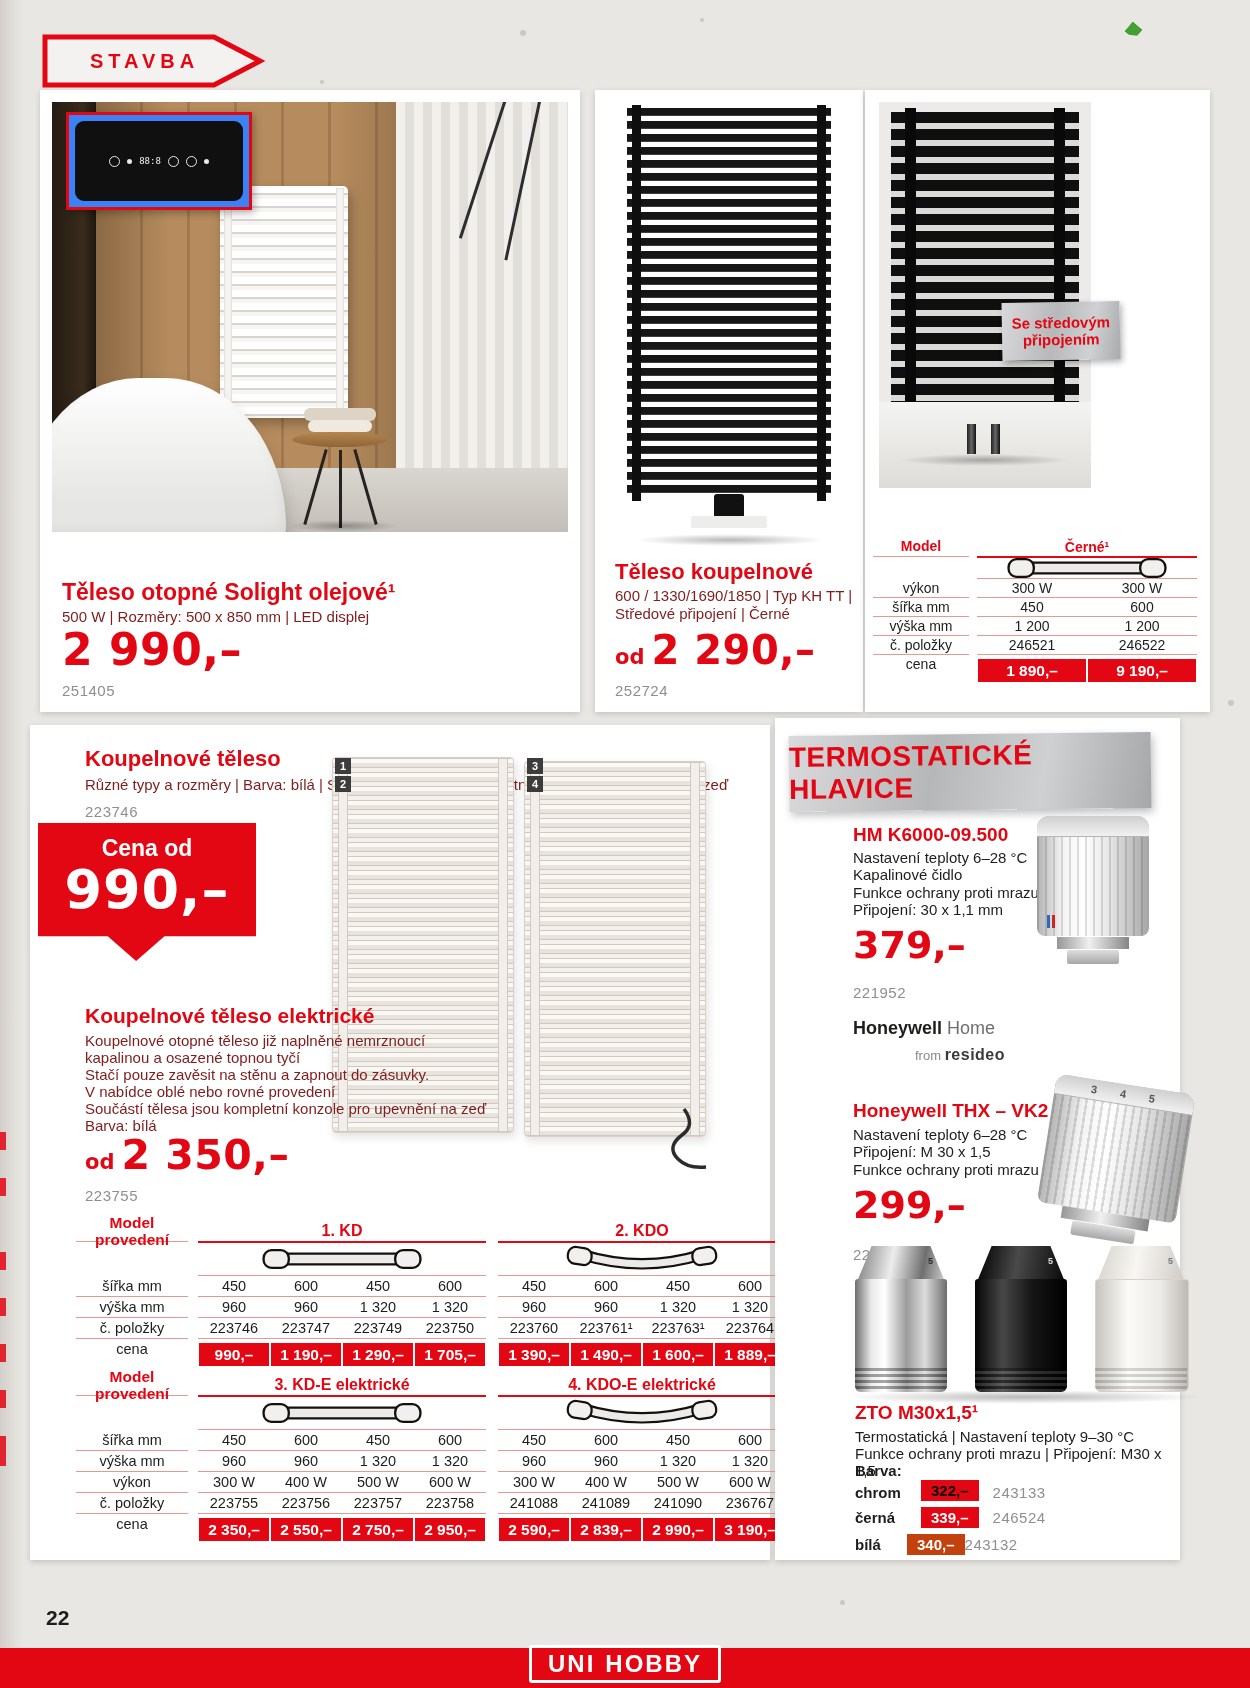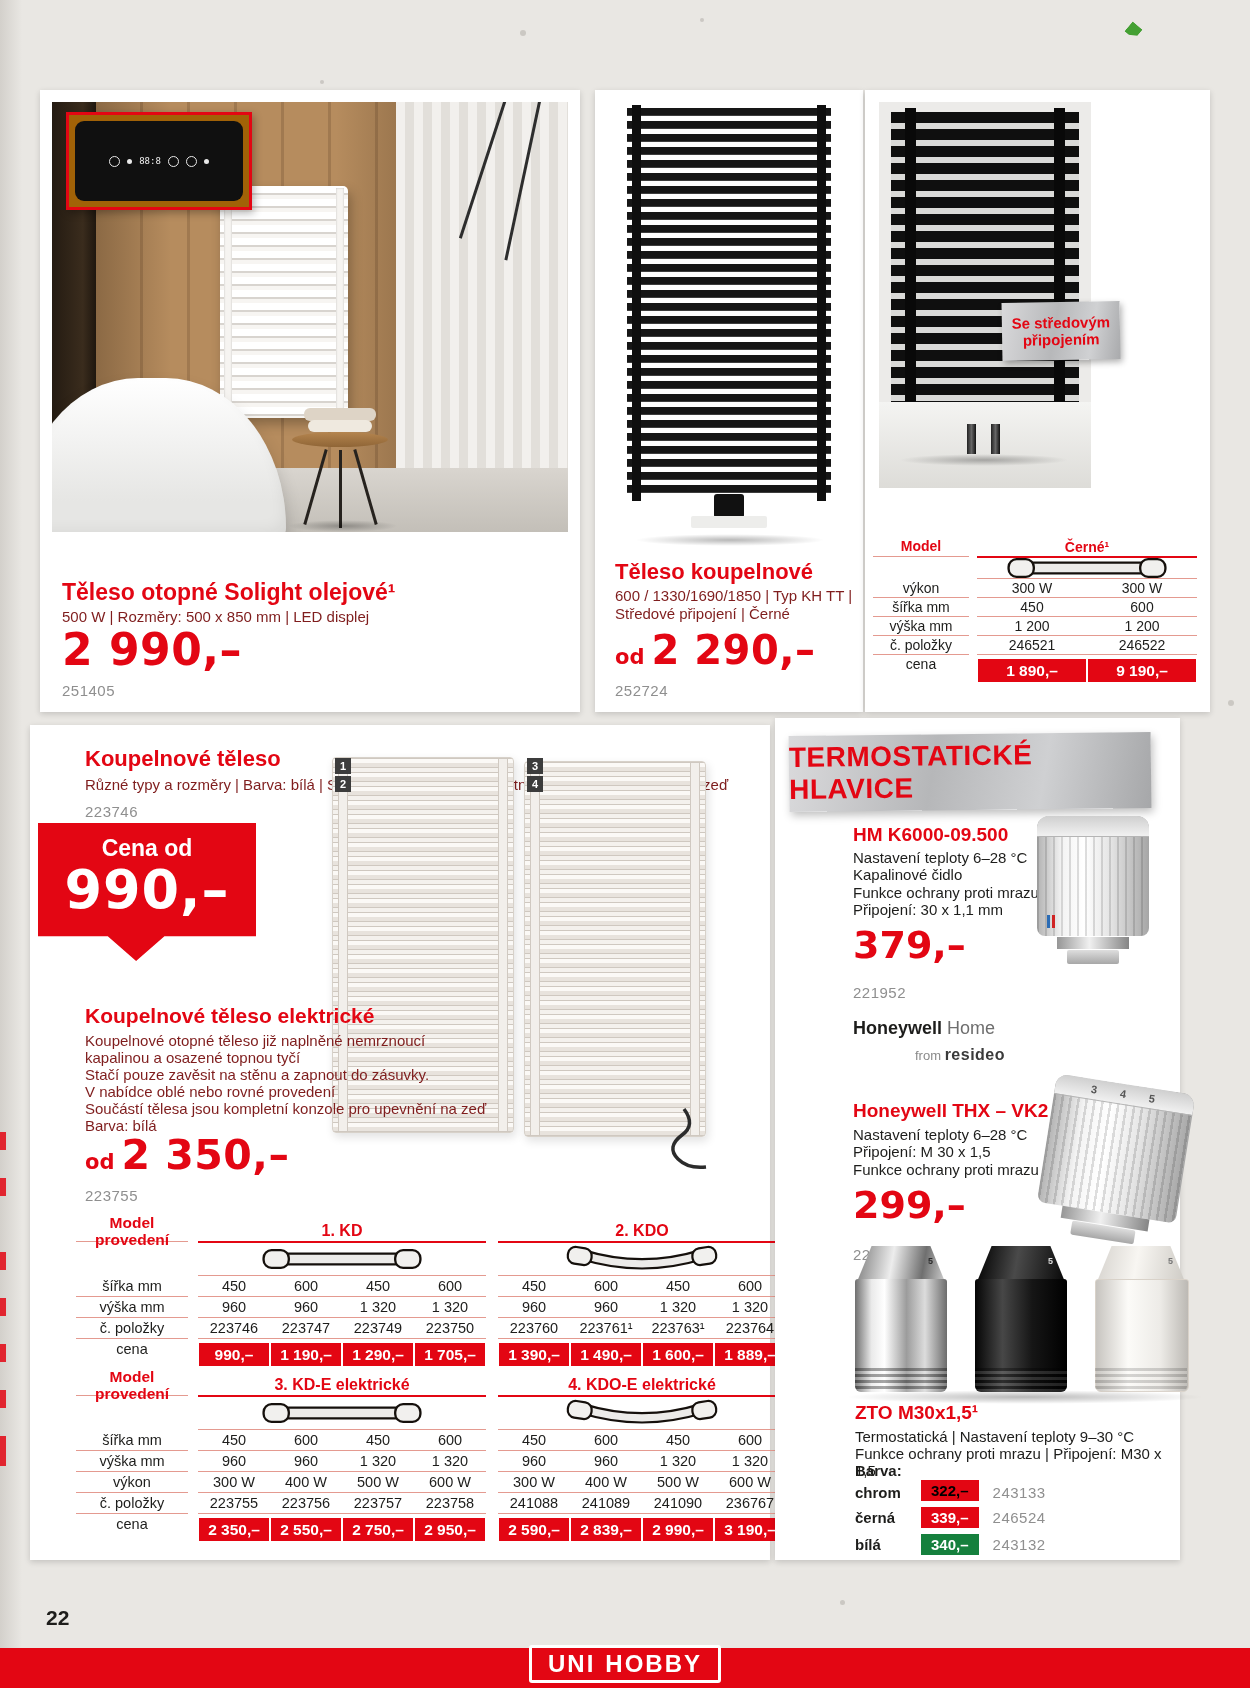--- a/index.html
+++ b/index.html
@@ -30,21 +30,21 @@
      background:repeating-linear-gradient(90deg,#f2f0ed 0 9px,#e2dfda 9px 18px);}
   .ph-line{position:absolute;width:3px;background:#2d2d2d;}
   .ph-floor{position:absolute;left:44px;right:0;bottom:0;height:64px;background:linear-gradient(#d9d5cf,#c3bfb8);}
   .ph-rad{position:absolute;border-radius:5px;box-shadow:3px 6px 12px rgba(0,0,0,.28);
      background:repeating-linear-gradient(180deg,#ffffff 0 7px,#d8d4cf 7px 9px,#f7f5f2 9px 13px);}
   .ph-rad::before,.ph-rad::after{content:'';position:absolute;top:2px;bottom:2px;width:8px;background:#f6f4f1;box-shadow:inset 0 0 2px rgba(0,0,0,.25);}
   .ph-rad::before{left:4px}.ph-rad::after{right:4px}
   .ph-tub{position:absolute;background:linear-gradient(180deg,#ffffff,#e6e6e4 75%);
      border-radius:120px 120px 18px 18px/150px 150px 14px 14px;box-shadow:0 12px 18px rgba(0,0,0,.22), inset 0 -10px 16px rgba(0,0,0,.07);}
   .stool-leg{position:absolute;width:3px;height:78px;background:#26221e;}
-  .inset{position:absolute;background:#a16207;border:3px solid #e30613;padding:6px;box-shadow:2px 3px 8px rgba(0,0,0,.3);text-align:center;}
+  .inset{position:absolute;background:#3b82f6;border:3px solid #e30613;padding:6px;box-shadow:2px 3px 8px rgba(0,0,0,.3);text-align:center;}
   .panel{background:#101010;border-radius:9px;height:100%;display:flex;align-items:center;justify-content:center;gap:7px;}
   .pdot{width:9px;height:9px;border:1.5px solid #e9e9e9;border-radius:50%;}
   .pdot.fill{width:5px;height:5px;background:#e9e9e9;border-width:0;}
   .ptxt{color:#efefef;font-family:"DejaVu Sans Mono",monospace;font-size:9px;}
   
   .rad-black{position:absolute;background:repeating-linear-gradient(180deg,#161616 0 7px,#3d3d3d 7px 8px,#ffffff 8px 13px);}
   .rad-black::before,.rad-black::after{content:'';position:absolute;top:-3px;bottom:-3px;width:9px;background:#0e0e0e;}
   .rad-black::before{left:5px}.rad-black::after{right:5px}
   .shadow-e{position:absolute;background:radial-gradient(ellipse at center,rgba(0,0,0,.28),rgba(0,0,0,0) 70%);}
   
@@ -130,20 +130,26 @@
   <div class="abs rdash" style="top:1344px"></div>
   <div class="abs rdash" style="top:1390px"></div>
   <div class="abs rdash" style="top:1436px;height:30px"></div>
   <div class="spk" style="left:520px;top:30px;width:6px;height:6px"></div>
   <div class="spk" style="left:700px;top:18px;width:4px;height:4px"></div>
   <div class="spk" style="left:1185px;top:120px;width:5px;height:5px"></div>
   <div class="spk" style="left:1228px;top:700px;width:6px;height:6px"></div>
   <div class="spk" style="left:320px;top:80px;width:4px;height:4px"></div>
   <div class="spk" style="left:840px;top:1600px;width:5px;height:5px"></div>
 
+  <div class="abs" style="left:42px;top:34px;width:225px;height:54px">
+    <svg width="225" height="54" viewBox="0 0 225 54">
+      <polygon points="3,3 172,3 218,27 172,51 3,51" fill="rgba(255,255,255,.45)" stroke="#e30613" stroke-width="5"></polygon>
+    </svg>
+    <div class="abs stavba-text" style="left:48px;top:16px">STAVBA</div>
+  </div>
   <div class="abs" style="left:1127px;top:24px;width:13px;height:13px;background:#44a033;transform:rotate(40deg);clip-path:polygon(0 0,100% 0,100% 60%,40% 100%,0 100%)"></div>
 
   <div class="card" style="left:40px;top:90px;width:540px;height:622px">
     <div class="photo" style="left:12px;top:12px;width:516px;height:430px">
       <div class="ph-dark"></div>
         <div class="ph-wood"></div>
         <div class="ph-curtain"></div>
       <div class="ph-line" style="left:430px;top:-10px;height:150px;transform:rotate(18deg)"></div>
       <div class="ph-line" style="left:470px;top:-10px;height:170px;transform:rotate(12deg)"></div>
       <div class="ph-floor"></div>
@@ -463,23 +469,23 @@
         <div style="display: flex; align-items: flex-end; gap: 14px; margin-bottom: 6px;">
           <span style="font-weight: bold; font-size: 15px; width: 52px;">chrom</span>
           <span style="background: rgb(227, 6, 19); color: #000000; font-weight: bold; font-size: 15px; padding: 2px 10px;">322,–</span>
           <span style="color: rgb(143, 143, 143); font-size: 15px; letter-spacing: 0.5px;">243133</span>
         </div>
         <div style="display: flex; align-items: center; gap: 14px; margin-bottom: 6px;">
           <span style="font-weight: bold; font-size: 15px; width: 52px;">černá</span>
           <span style="background: rgb(227, 6, 19); color: rgb(255, 255, 255); font-weight: bold; font-size: 15px; padding: 2px 10px;">339,–</span>
           <span style="color: rgb(143, 143, 143); font-size: 15px; letter-spacing: 0.5px;">246524</span>
         </div>
-        <div style="display: flex; align-items: center; gap: 14px; ">
+        <div style="display: flex; align-items: center; ">
           <span style="font-weight: bold; font-size: 15px; width: 52px;">bílá</span>
-          <span style="background: #15803d; color: rgb(255, 255, 255); font-weight: bold; font-size: 15px; padding: 2px 10px;">340,–</span>
+          <span style="background: #c2410c; color: rgb(255, 255, 255); font-weight: bold; font-size: 15px; padding: 2px 10px;">340,–</span>
           <span style="color: rgb(143, 143, 143); font-size: 15px; letter-spacing: 0.5px;">243132</span>
         </div>
       </div>
   </div>
 
   <div class="footer-band"></div>
   <div class="pnum" style="left:46px;top:1606px">22</div>
   <div class="uh-logo">
     <span>UNI</span>
     <span>HOBBY</span>

